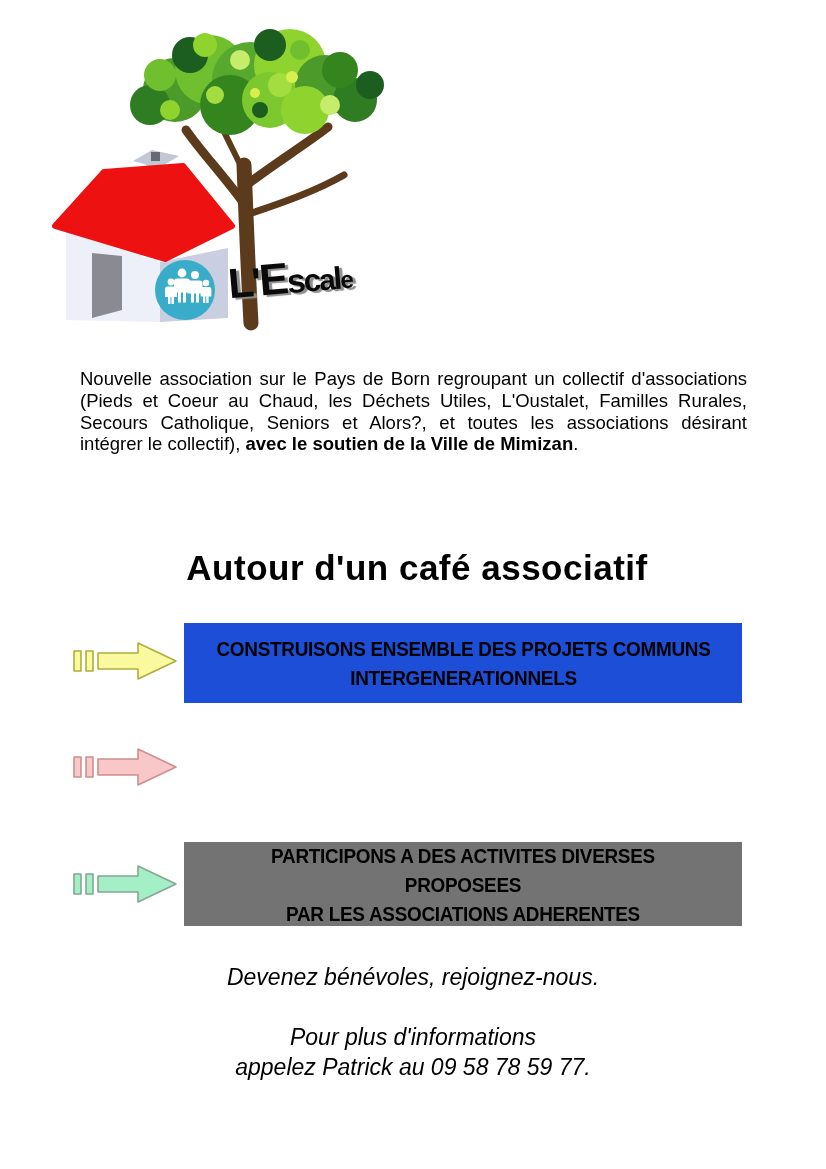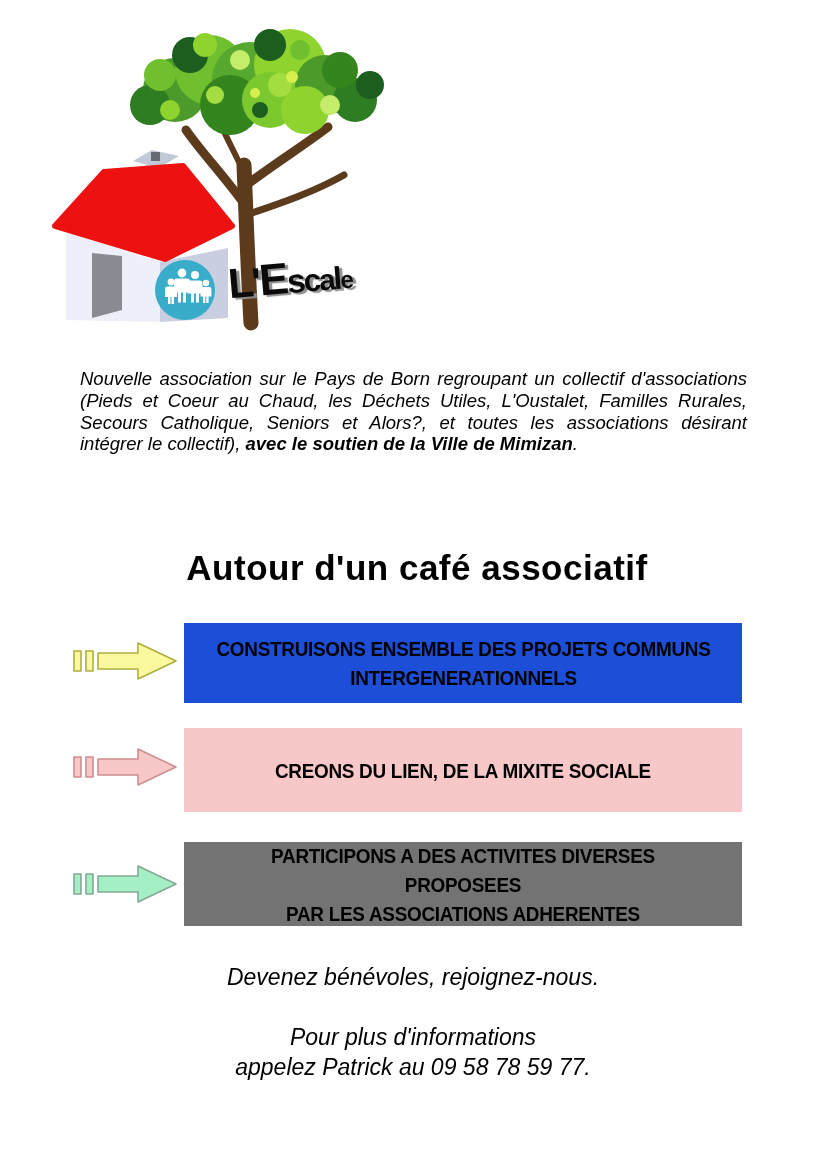--- a/index.html
+++ b/index.html
@@ -32,21 +32,20 @@
     white-space: nowrap;
   }
 
   
   .intro {
     position: absolute;
     left: 80px;
     top: 368px;
     width: 667px;
     margin: 0;
-    font-style: italic;
     font-size: 18.5px;
     line-height: 21.8px;
     text-align: justify;
   }
   .intro b { font-weight: bold; }
 
   
   .heading {
     position: absolute;
     left: 0;
@@ -202,26 +201,20 @@
     </div>
   </div>
 
   <svg class="arrow-icon arrow-2" viewBox="0 0 108 46">
     <g stroke-width="1.6" stroke-linejoin="round" fill="#f8c7c7" stroke="#cd8f8f">
       <rect x="2" y="13" width="7" height="20"></rect>
       <rect x="14" y="13" width="7" height="20"></rect>
       <polygon points="26,15 66,15 66,5 104,23 66,41 66,31 26,31"></polygon>
     </g>
   </svg>
-  <div class="action-box box-2" style="background-color: rgb(248, 199, 199);">
-    <div class="box-label">
-      <span>CREONS DU LIEN, DE LA MIXITE SOCIALE</span>
-
-    </div>
-  </div>
 
   <svg class="arrow-icon arrow-3" viewBox="0 0 108 46">
     <g stroke-width="1.6" stroke-linejoin="round" fill="#a5efc6" stroke="#83a894">
       <rect x="2" y="13" width="7" height="20"></rect>
       <rect x="14" y="13" width="7" height="20"></rect>
       <polygon points="26,15 66,15 66,5 104,23 66,41 66,31 26,31"></polygon>
     </g>
   </svg>
   <div class="action-box box-3" style="background-color: #737373;">
     <div class="box-label">

